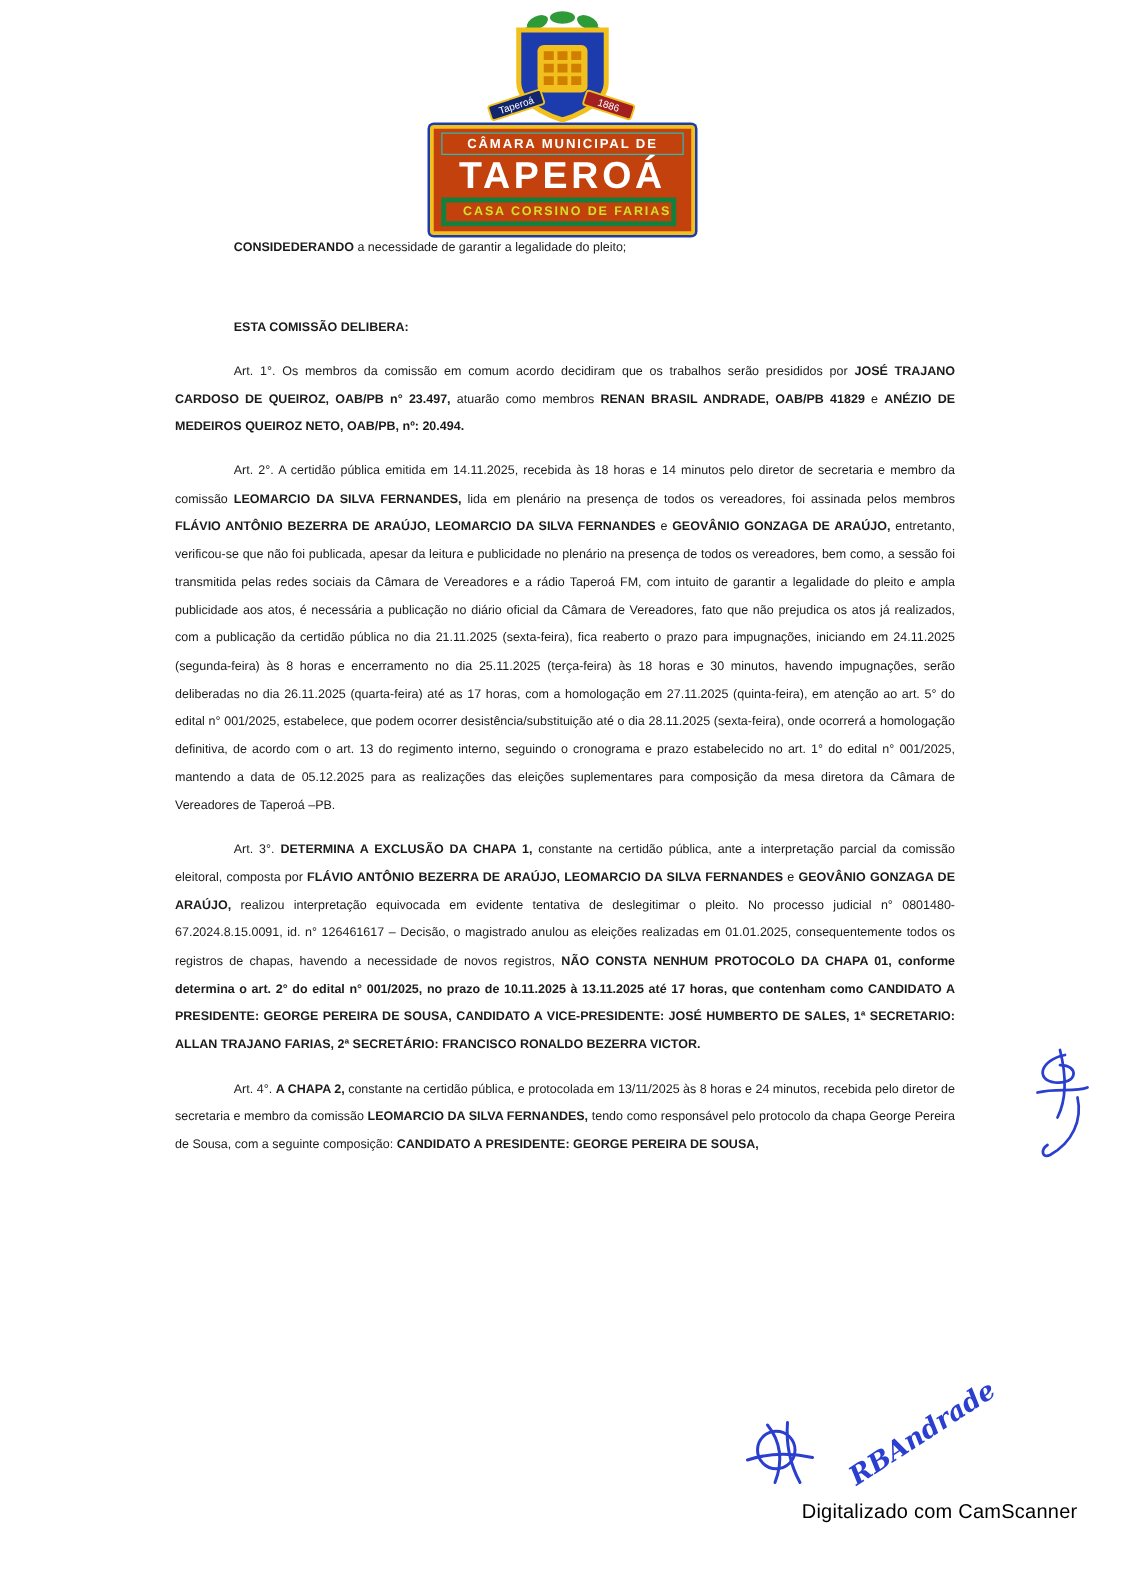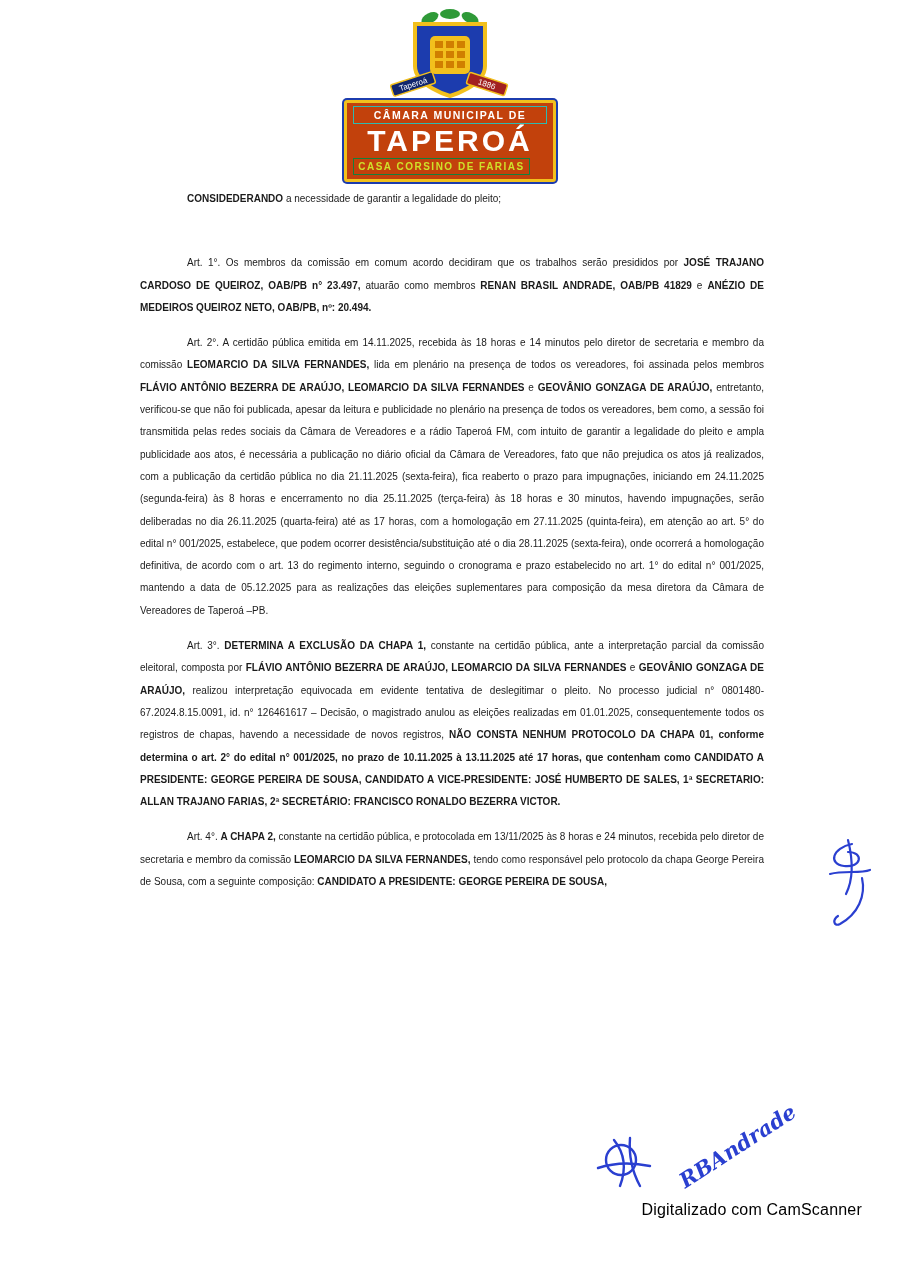--- a/index.html
+++ b/index.html
@@ -20,21 +20,21 @@
   .logo-small{
     display:block;color:#ffffff;font-weight:bold;font-size:10.5px;
     letter-spacing:1.5px;border:1px solid #2fb9b0;padding:2px 0;margin:0 2px;
   }
   .logo-large{
     display:block;color:#ffffff;font-weight:bold;font-size:30px;
     letter-spacing:3px;line-height:32px;margin-top:1px;
   }
   .logo-sub{
     display:block;color:#cfe02a;font-weight:bold;font-size:10px;
-    letter-spacing:1.5px;border:1px solid #15803d;padding:2px 0;margin:1px 19px 0 2px;
+    letter-spacing:1.5px;border:4px solid #15803d;padding:2px 0;margin:1px 8px 0 2px;text-align:right;
   }
 
   
   .doc-body{
     position:absolute;left:140px;top:188px;width:624px;
     font-size:10px;line-height:22.3px;text-align:justify;
   }
   .para{margin:0 0 13px 0;text-indent:47px;}
   .para.gap-after{margin-bottom:42px;}
   .para.small-gap{margin-bottom:12px;}
@@ -100,20 +100,21 @@
 
     <div class="logo-textbox">
       <span class="logo-small">CÂMARA MUNICIPAL DE</span>
       <span class="logo-large">TAPEROÁ</span>
       <span class="logo-sub">CASA CORSINO DE FARIAS</span>
     </div>
   </div>
 
   <div class="doc-body">
       <p class="para gap-after"><span class="b">CONSIDEDERANDO </span><span>a necessidade de garantir a legalidade do pleito;</span></p>
+      <p class="para small-gap"><span class="b">ESTA COMISSÃO DELIBERA:</span></p>
       <p class="para"><span>Art. 1°. Os membros da comissão em comum acordo decidiram que os trabalhos serão presididos por </span><span class="b">JOSÉ TRAJANO CARDOSO DE QUEIROZ, OAB/PB n° 23.497,</span><span> atuarão como membros </span><span class="b">RENAN BRASIL ANDRADE, OAB/PB 41829</span><span> e </span><span class="b">ANÉZIO DE MEDEIROS QUEIROZ NETO, OAB/PB, nº: 20.494.</span></p>
       <p class="para"><span>Art. 2°. A certidão pública emitida em 14.11.2025, recebida às 18 horas e 14 minutos pelo diretor de secretaria e membro da comissão </span><span class="b">LEOMARCIO DA SILVA FERNANDES,</span><span> lida em plenário na presença de todos os vereadores, foi assinada pelos membros </span><span class="b">FLÁVIO ANTÔNIO BEZERRA DE ARAÚJO, LEOMARCIO DA SILVA FERNANDES</span><span> e </span><span class="b">GEOVÂNIO GONZAGA DE ARAÚJO,</span><span> entretanto, verificou-se que não foi publicada, apesar da leitura e publicidade no plenário na presença de todos os vereadores, bem como, a sessão foi transmitida pelas redes sociais da Câmara de Vereadores e a rádio Taperoá FM, com intuito de garantir a legalidade do pleito e ampla publicidade aos atos, é necessária a publicação no diário oficial da Câmara de Vereadores, fato que não prejudica os atos já realizados, com a publicação da certidão pública no dia 21.11.2025 (sexta-feira), fica reaberto o prazo para impugnações, iniciando em 24.11.2025 (segunda-feira) às 8 horas e encerramento no dia 25.11.2025 (terça-feira) às 18 horas e 30 minutos, havendo impugnações, serão deliberadas no dia 26.11.2025 (quarta-feira) até as 17 horas, com a homologação em 27.11.2025 (quinta-feira), em atenção ao art. 5° do edital n° 001/2025, estabelece, que podem ocorrer desistência/substituição até o dia 28.11.2025 (sexta-feira), onde ocorrerá a homologação definitiva, de acordo com o art. 13 do regimento interno, seguindo o cronograma e prazo estabelecido no art. 1° do edital n° 001/2025, mantendo a data de 05.12.2025 para as realizações das eleições suplementares para composição da mesa diretora da Câmara de Vereadores de Taperoá –PB.</span></p>
       <p class="para"><span>Art. 3°. </span><span class="b">DETERMINA A EXCLUSÃO DA CHAPA 1,</span><span> constante na certidão pública, ante a interpretação parcial da comissão eleitoral, composta por </span><span class="b">FLÁVIO ANTÔNIO BEZERRA DE ARAÚJO, LEOMARCIO DA SILVA FERNANDES</span><span> e </span><span class="b">GEOVÂNIO GONZAGA DE ARAÚJO,</span><span> realizou interpretação equivocada em evidente tentativa de deslegitimar o pleito. No processo judicial n° 0801480-67.2024.8.15.0091, id. n° 126461617 – Decisão, o magistrado anulou as eleições realizadas em 01.01.2025, consequentemente todos os registros de chapas, havendo a necessidade de novos registros, </span><span class="b">NÃO CONSTA NENHUM PROTOCOLO DA CHAPA 01, conforme determina o art. 2° do edital n° 001/2025, no prazo de 10.11.2025 à 13.11.2025 até 17 horas, que contenham como CANDIDATO A PRESIDENTE: GEORGE PEREIRA DE SOUSA, CANDIDATO A VICE-PRESIDENTE: JOSÉ HUMBERTO DE SALES, 1ª SECRETARIO: ALLAN TRAJANO FARIAS, 2ª SECRETÁRIO: FRANCISCO RONALDO BEZERRA VICTOR.</span></p>
       <p class="para"><span>Art. 4°. </span><span class="b">A CHAPA 2,</span><span> constante na certidão pública, e protocolada em 13/11/2025 às 8 horas e 24 minutos, recebida pelo diretor de secretaria e membro da comissão </span><span class="b">LEOMARCIO DA SILVA FERNANDES,</span><span> tendo como responsável pelo protocolo da chapa George Pereira de Sousa, com a seguinte composição: </span><span class="b">CANDIDATO A PRESIDENTE: GEORGE PEREIRA DE SOUSA,</span></p>
     </div>
 
   <svg class="ink sig-margin" width="64" height="92" viewBox="0 0 64 92">
     <path d="M34 6 C 14 10, 10 26, 26 28 C 44 30, 46 14, 30 14" stroke-width="2.2"></path>
     <path d="M30 2 C 36 26, 34 44, 28 56" stroke-width="2.2"></path>
     <path d="M12 36 C 26 32, 42 36, 52 32" stroke-width="2.2"></path>

